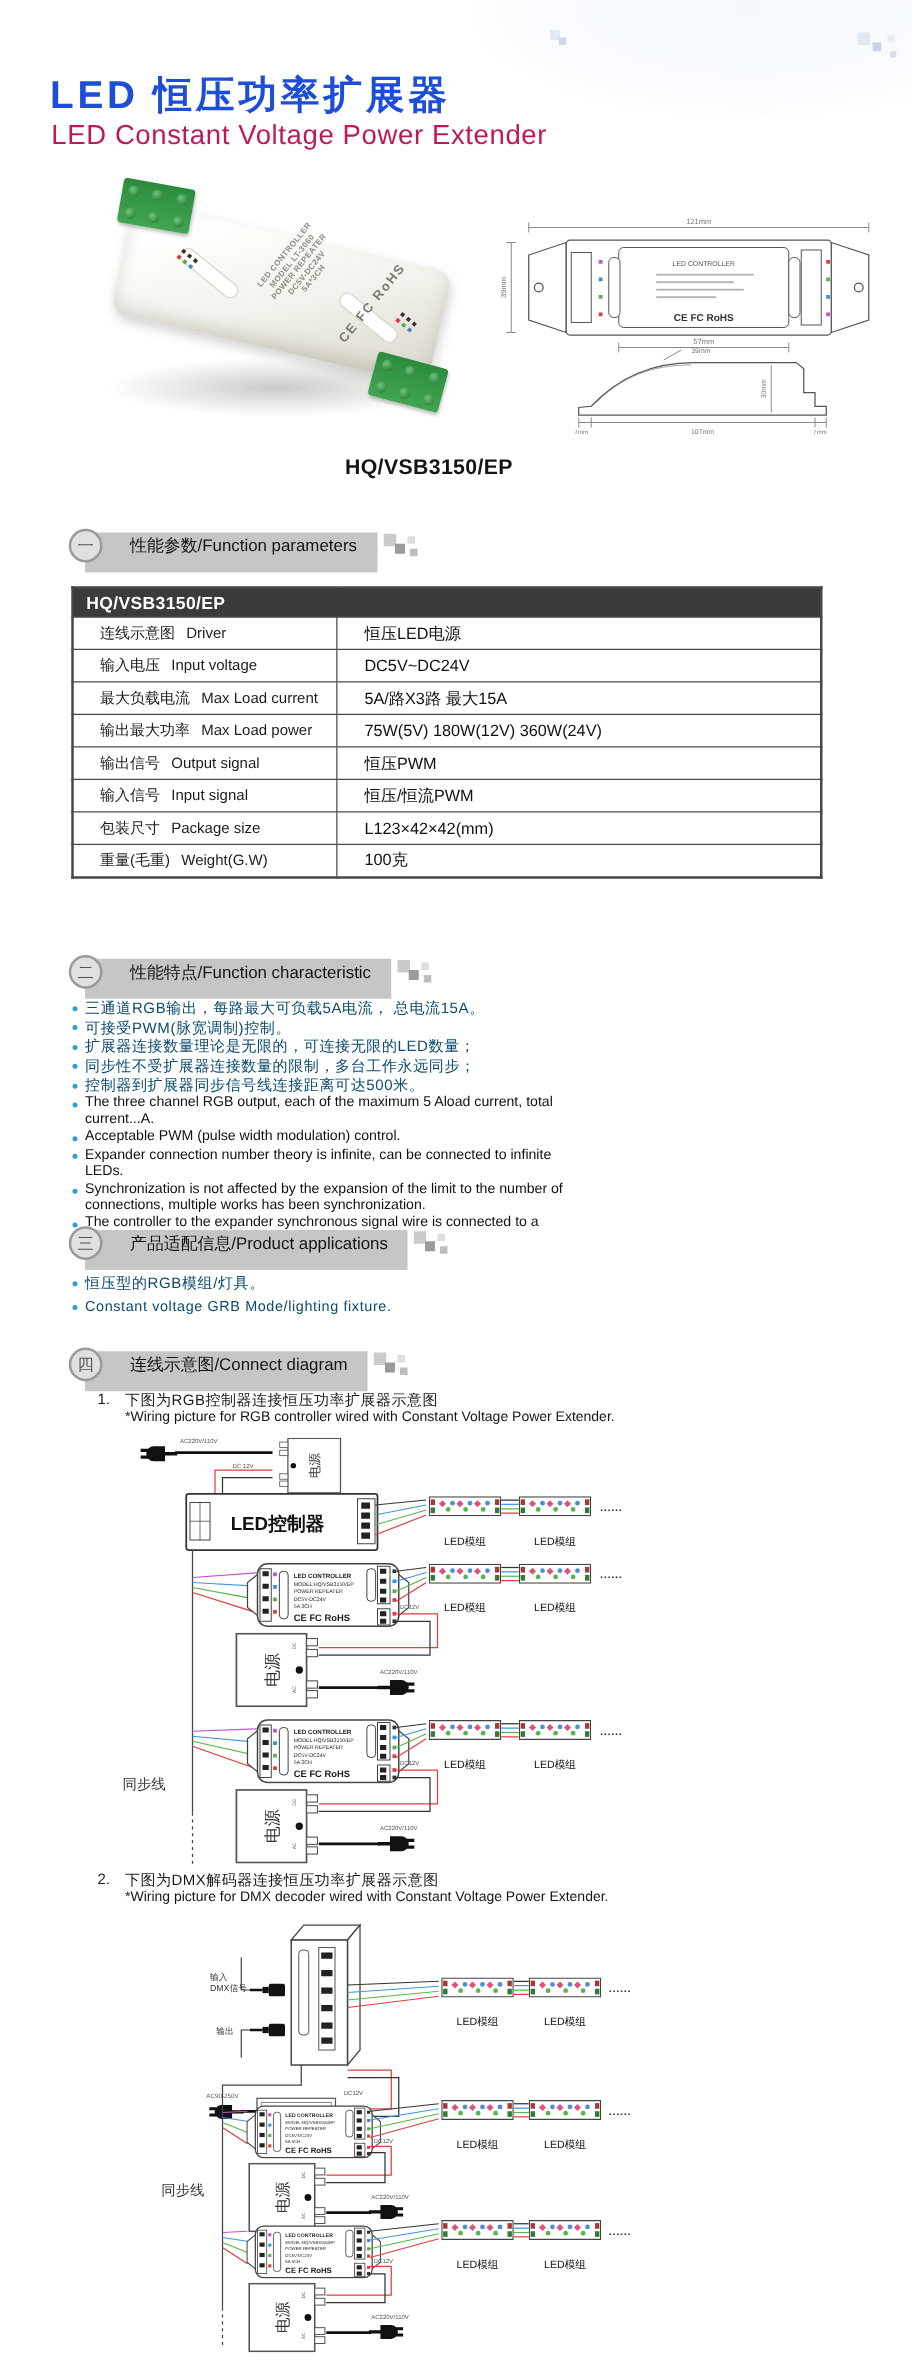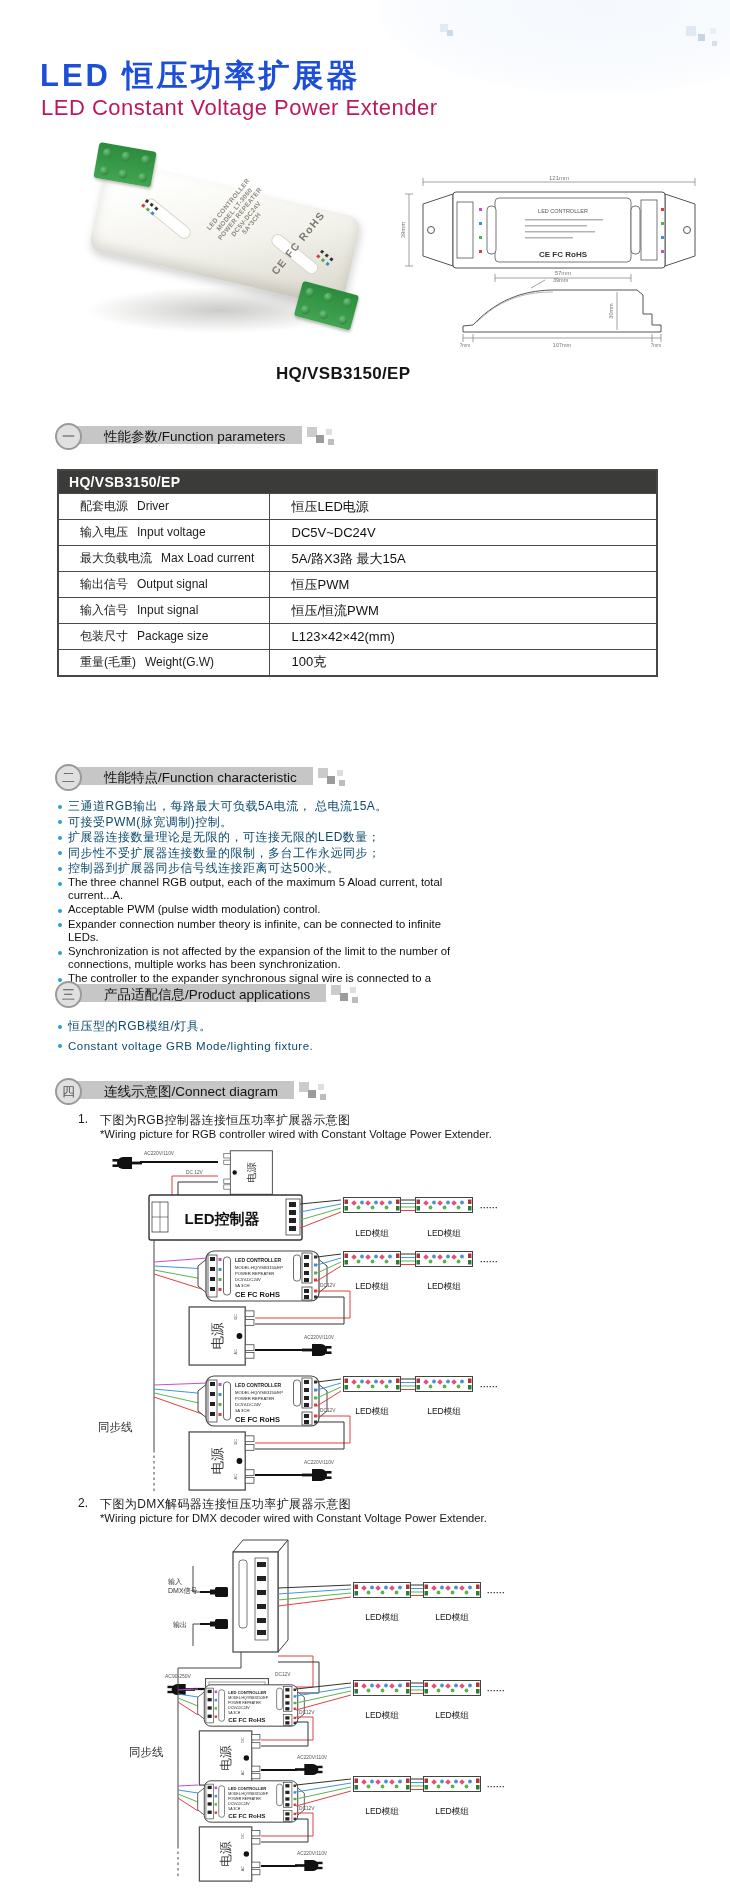--- a/index.html
+++ b/index.html
@@ -13,21 +13,21 @@
 .pixdeco{position:absolute}
 .pixdeco i{position:absolute;display:block}
 
 .title-zh{position:absolute;left:40px;top:55px;font-size:31px;font-weight:700;color:#1d4ed8;letter-spacing:3px}
 .title-en{position:absolute;left:41px;top:95px;font-size:22px;color:#be185d;letter-spacing:.5px}
 
 .sec-head{position:absolute;left:57px;height:26px}
 .sec-num{position:absolute;left:-2px;top:-3px;width:27px;height:27px;border-radius:50%;
  background:#e0e0e0;border:2px solid #9a9a9a;color:#555;font-size:13px;line-height:23px;text-align:center;z-index:2}
 .sec-bar{display:inline-block;background:#c6c6c6;color:#141414;font-size:13.5px;line-height:22px;
- height:18px;padding:0 16px 0 36px;margin-left:11px;white-space:nowrap}
+ height:32px;padding:0 16px 0 36px;margin-left:11px;white-space:nowrap}
 .pix{display:inline-block;position:relative;width:34px;height:24px;vertical-align:top;margin-left:5px}
 .pix i{position:absolute;display:block}
 .pix .a{left:0;top:1px;width:10px;height:10px;background:#cbcbcb}
 .pix .b{left:9px;top:9px;width:8px;height:8px;background:#9b9b9b}
 .pix .c{left:19px;top:3px;width:6px;height:6px;background:#dedede}
 .pix .d{left:21px;top:13px;width:6px;height:6px;background:#bdbdbd}
 
 .spec-table{position:absolute;left:57px;top:469px;width:601px;border-collapse:collapse;border:2px solid #474747}
 .spec-table th{background:#3b3b39;color:#fff;font-size:14px;font-weight:bold;text-align:left;padding:3px 10px;height:23px;letter-spacing:.3px}
 .spec-table td{border:1px solid #4a4a4a;height:26px;padding:2px 8px}
@@ -202,30 +202,34 @@
 <div class="sec-head" style="top:426px">
   <span class="sec-num">一</span><span class="sec-bar">性能参数/Function parameters</span><span class="pix"><i class="a"></i><i class="b"></i><i class="c"></i><i class="d"></i></span>
 </div>
 
 <table class="spec-table">
   <tbody>
       <tr>
         <th colspan="2">HQ/VSB3150/EP</th>
       </tr>
   <tr>
-        <td class="c1"><span class="zh">配套电源</span><span class="en">Driver</span></td>
+        <td class="c1"><span class="zh">连线示意图</span><span class="en">Driver</span></td>
         <td class="c2">恒压LED电源</td>
       </tr>
   <tr>
         <td class="c1"><span class="zh">输入电压</span><span class="en">Input voltage</span></td>
         <td class="c2">DC5V~DC24V</td>
       </tr>
   <tr>
         <td class="c1"><span class="zh">最大负载电流</span><span class="en">Max Load current</span></td>
         <td class="c2">5A/路X3路  最大15A</td>
+      </tr>
+  <tr>
+        <td class="c1"><span class="zh">输出最大功率</span><span class="en">Max Load power</span></td>
+        <td class="c2">75W(5V) 180W(12V) 360W(24V)</td>
       </tr>
   <tr>
         <td class="c1"><span class="zh">输出信号</span><span class="en">Output signal</span></td>
         <td class="c2">恒压PWM</td>
       </tr>
   <tr>
         <td class="c1"><span class="zh">输入信号</span><span class="en">Input signal</span></td>
         <td class="c2">恒压/恒流PWM</td>
       </tr>
   <tr>

